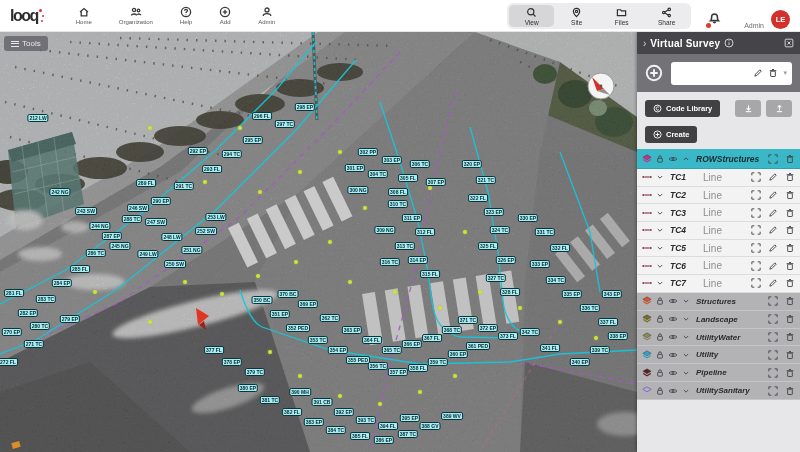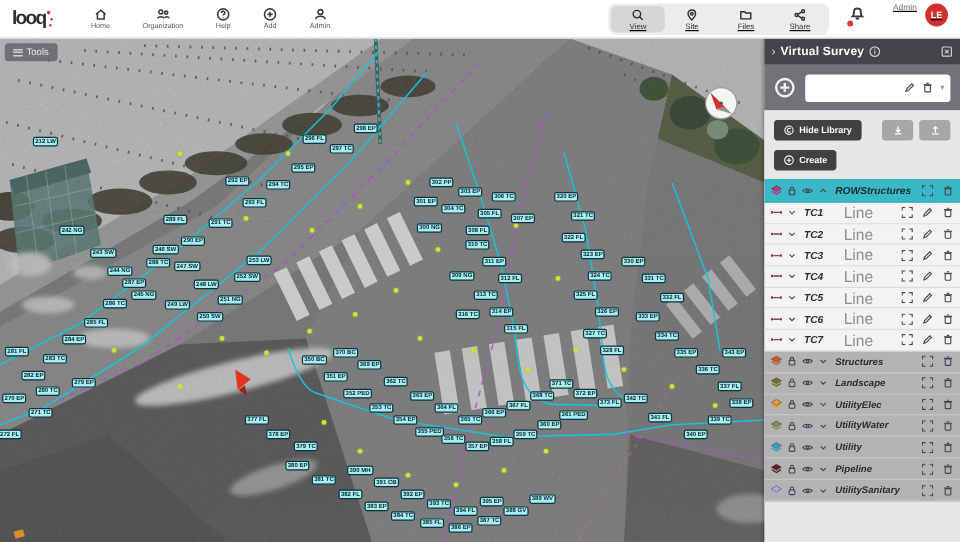--- a/index.html
+++ b/index.html
@@ -9,21 +9,21 @@
   .topbar { position:absolute; left:0; top:0; width:800px; height:32px; background:#fff;
     border-bottom:1px solid #e2e5e9; display:flex; align-items:center; padding:0 10px; z-index:50; }
   .logo { font-weight:bold; font-size:16px; color:#2e2e30; letter-spacing:-1.5px; position:relative; line-height:1; }
   .logo .q-dot { position:absolute; right:-4px; top:1px; width:3px; height:3px; background:#d9342b; border-radius:50%; }
   .logo .q-dot2 { position:absolute; right:-6px; top:7px; width:2px; height:2px; background:#d9342b; border-radius:50%; }
   .logo .q-dot3 { position:absolute; right:-5px; bottom:2px; width:2px; height:2px; background:#d9342b; border-radius:50%; }
   .nav { display:flex; gap:27px; margin-left:38px; }
   .nav-item { display:flex; flex-direction:column; align-items:center; gap:1px; cursor:pointer; }
   .nav-item svg { width:12px; height:12px; stroke:#3a3a3c; fill:none; stroke-width:1.3; }
   .nav-item .lbl { font-size:6px; color:#55555a; }
-  .right-cluster { margin-left:auto; display:flex; align-items:flex-start;text-decoration:underline; }
+  .right-cluster { margin-left:auto; display:flex; align-items:flex-end; }
   .pill-group { display:flex; background:#ececee; border-radius:6px; padding:2px; }
   .pill-item { width:45px; display:flex; flex-direction:column; align-items:center; padding:2px 0 1px; border-radius:5px; cursor:pointer; }
   .pill-item.sel { background:#d6d6d8; }
   .pill-item svg { width:11px; height:11px; stroke:#2f2f31; fill:none; stroke-width:1.3; }
   .pill-item .lbl { font-size:6.5px; color:#2f2f31; margin-top:1px; }
   .bell { margin-left:16px; position:relative; }
   .bell svg { width:15px; height:15px; stroke:#3a3a3c; fill:none; stroke-width:1.3; }
   .bell .dot { position:absolute; left:-1px; bottom:1px; width:5px; height:5px; background:#e03a2e; border-radius:50%; }
   .admin-name { font-size:7px; color:#6d6d72; margin:0 7px 0 22px; }
   .avatar { width:19px; height:19px; border-radius:50%; background:#d2302c; color:#fff; font-size:7.5px; font-weight:bold;
@@ -72,21 +72,21 @@
   .sb-actions .row2 { margin-top:8px; }
   .sb-list { flex:1; overflow:hidden; display:flex; flex-direction:column; }
   .lrow { display:flex; align-items:center; padding:0 5px; gap:3px; flex:none; }
   .lrow svg { flex:none; }
   .grp-hdr { height:20px; background:#3ab8c8; border-bottom:1px solid #2ca4b4; }
   .grp-hdr .row-name { font-size:8.5px; font-weight:bold; color:#1b2a2c; }
   .tc-row { height:17.7px; background:#f3f3f4; border-bottom:1px solid #dcdcde; }
   .tc-row .row-name { font-size:8.5px; font-weight:bold; color:#2a2a2c; }
   .g-row { height:17.9px; background:#b3b3b6; border-bottom:1px solid #c5c5c8; }
   .g-row .row-name { font-size:8px; font-weight:bold; color:#2a2a2c; }
-  .row-type { font-size:13px; color:#8e8e92; margin-left:14px; }
+  .row-type { font-size:10px; color:#8e8e92; margin-left:14px; }
   .row-actions { margin-left:auto; display:flex; align-items:center; gap:7px; }
   .ic { width:10px; height:10px; stroke:#45454a; fill:none; stroke-width:1.1; cursor:pointer; }
   .ic.fillme { fill:currentColor; stroke:#333; stroke-width:.5; }
   .ic.maroon { color:#8b3a4a; }
   .row-name { margin-left:2px;font-style:italic; }
 </style>
 </head>
 <body>
 
 <svg width="0" height="0" style="position:absolute">
@@ -590,21 +590,21 @@
       <span class="dd">▾</span>
     </div>
   </div>
   <div class="sb-actions">
     <div class="row1">
       <div class="btn-dark">
         <svg viewBox="0 0 12 12">
             <circle cx="6" cy="6" r="4.6"></circle>
             <path d="M7.8 4.4 C6.6 3.2 4.2 3.8 4.2 6 C4.2 8.2 6.6 8.8 7.8 7.6"></path>
           </svg>
-        <span>Hide Library</span>
+        <span>Code Library</span>
       </div>
       <div class="io-btns">
         <div class="io-btn">
             <svg viewBox="0 0 12 12">
               <use href="#i-down"></use>
             </svg>
           </div>
         <div class="io-btn">
             <svg viewBox="0 0 12 12">
               <use href="#i-up"></use>
@@ -845,43 +845,20 @@
           <span class="row-actions">
             <svg class="ic" viewBox="0 0 12 12">
               <use href="#i-select"></use>
             </svg>
             <svg class="ic" viewBox="0 0 12 12">
               <use href="#i-trash"></use>
             </svg>
           </span>
         </div>
 
-        <div class="lrow g-row">
-          <svg class="ic fillme" viewBox="0 0 12 12" style="color: rgb(232, 160, 46);">
-            <use href="#i-layers"></use>
-          </svg>
-          <svg class="ic" viewBox="0 0 12 12">
-            <use href="#i-lock"></use>
-          </svg>
-          <svg class="ic" viewBox="0 0 12 12">
-            <use href="#i-eye"></use>
-          </svg>
-          <svg class="ic" viewBox="0 0 12 12">
-            <use href="#i-chevd"></use>
-          </svg>
-          <span class="row-name">UtilityElec</span>
-          <span class="row-actions">
-            <svg class="ic" viewBox="0 0 12 12">
-              <use href="#i-select"></use>
-            </svg>
-            <svg class="ic" viewBox="0 0 12 12">
-              <use href="#i-trash"></use>
-            </svg>
-          </span>
-        </div>
 
 
         <div class="lrow g-row">
           <svg class="ic fillme" viewBox="0 0 12 12" style="color: rgb(139, 139, 85);">
             <use href="#i-layers"></use>
           </svg>
           <svg class="ic" viewBox="0 0 12 12">
             <use href="#i-lock"></use>
           </svg>
           <svg class="ic" viewBox="0 0 12 12">

